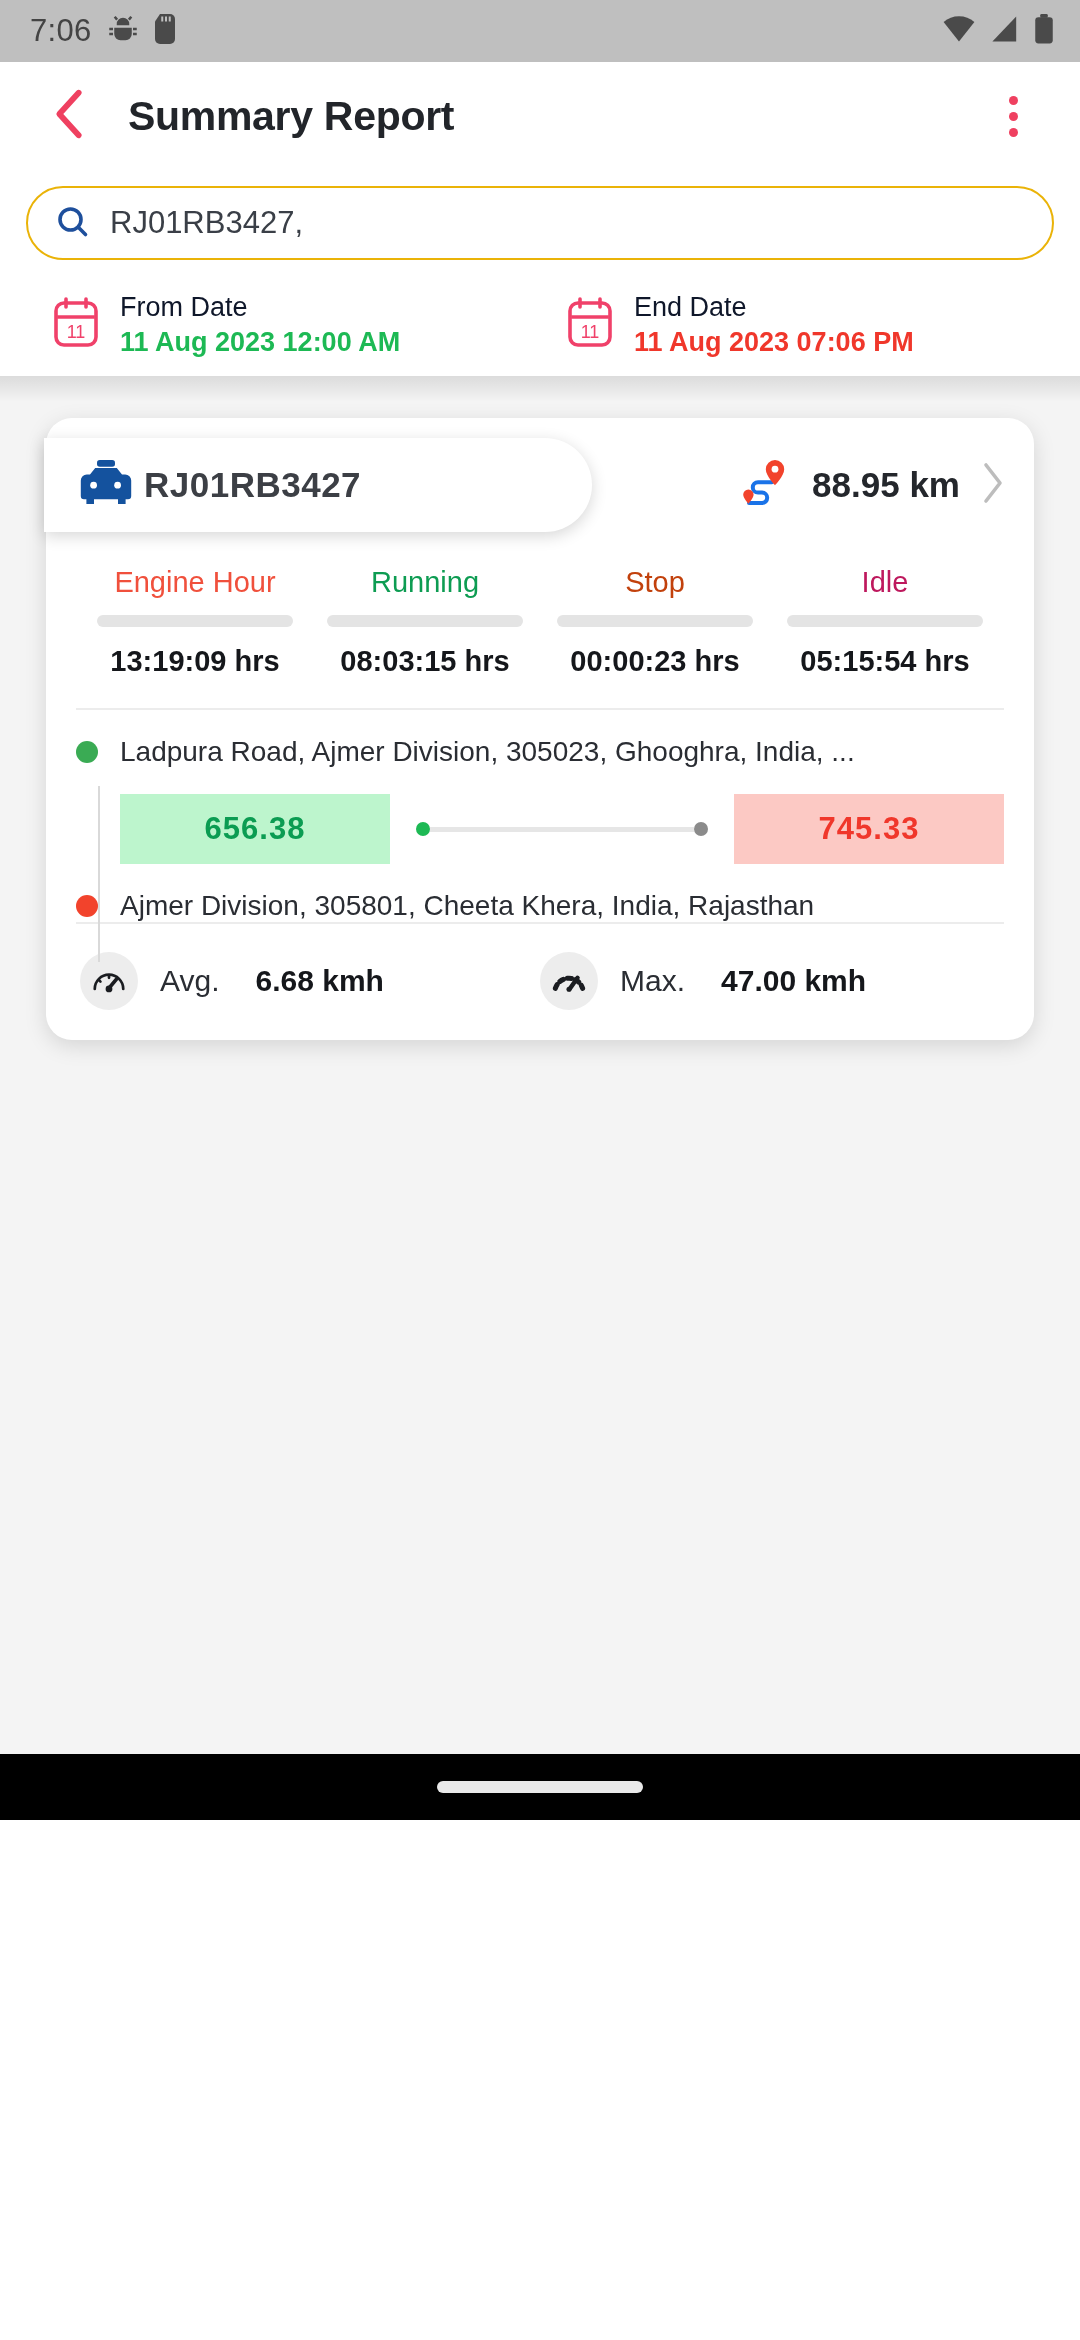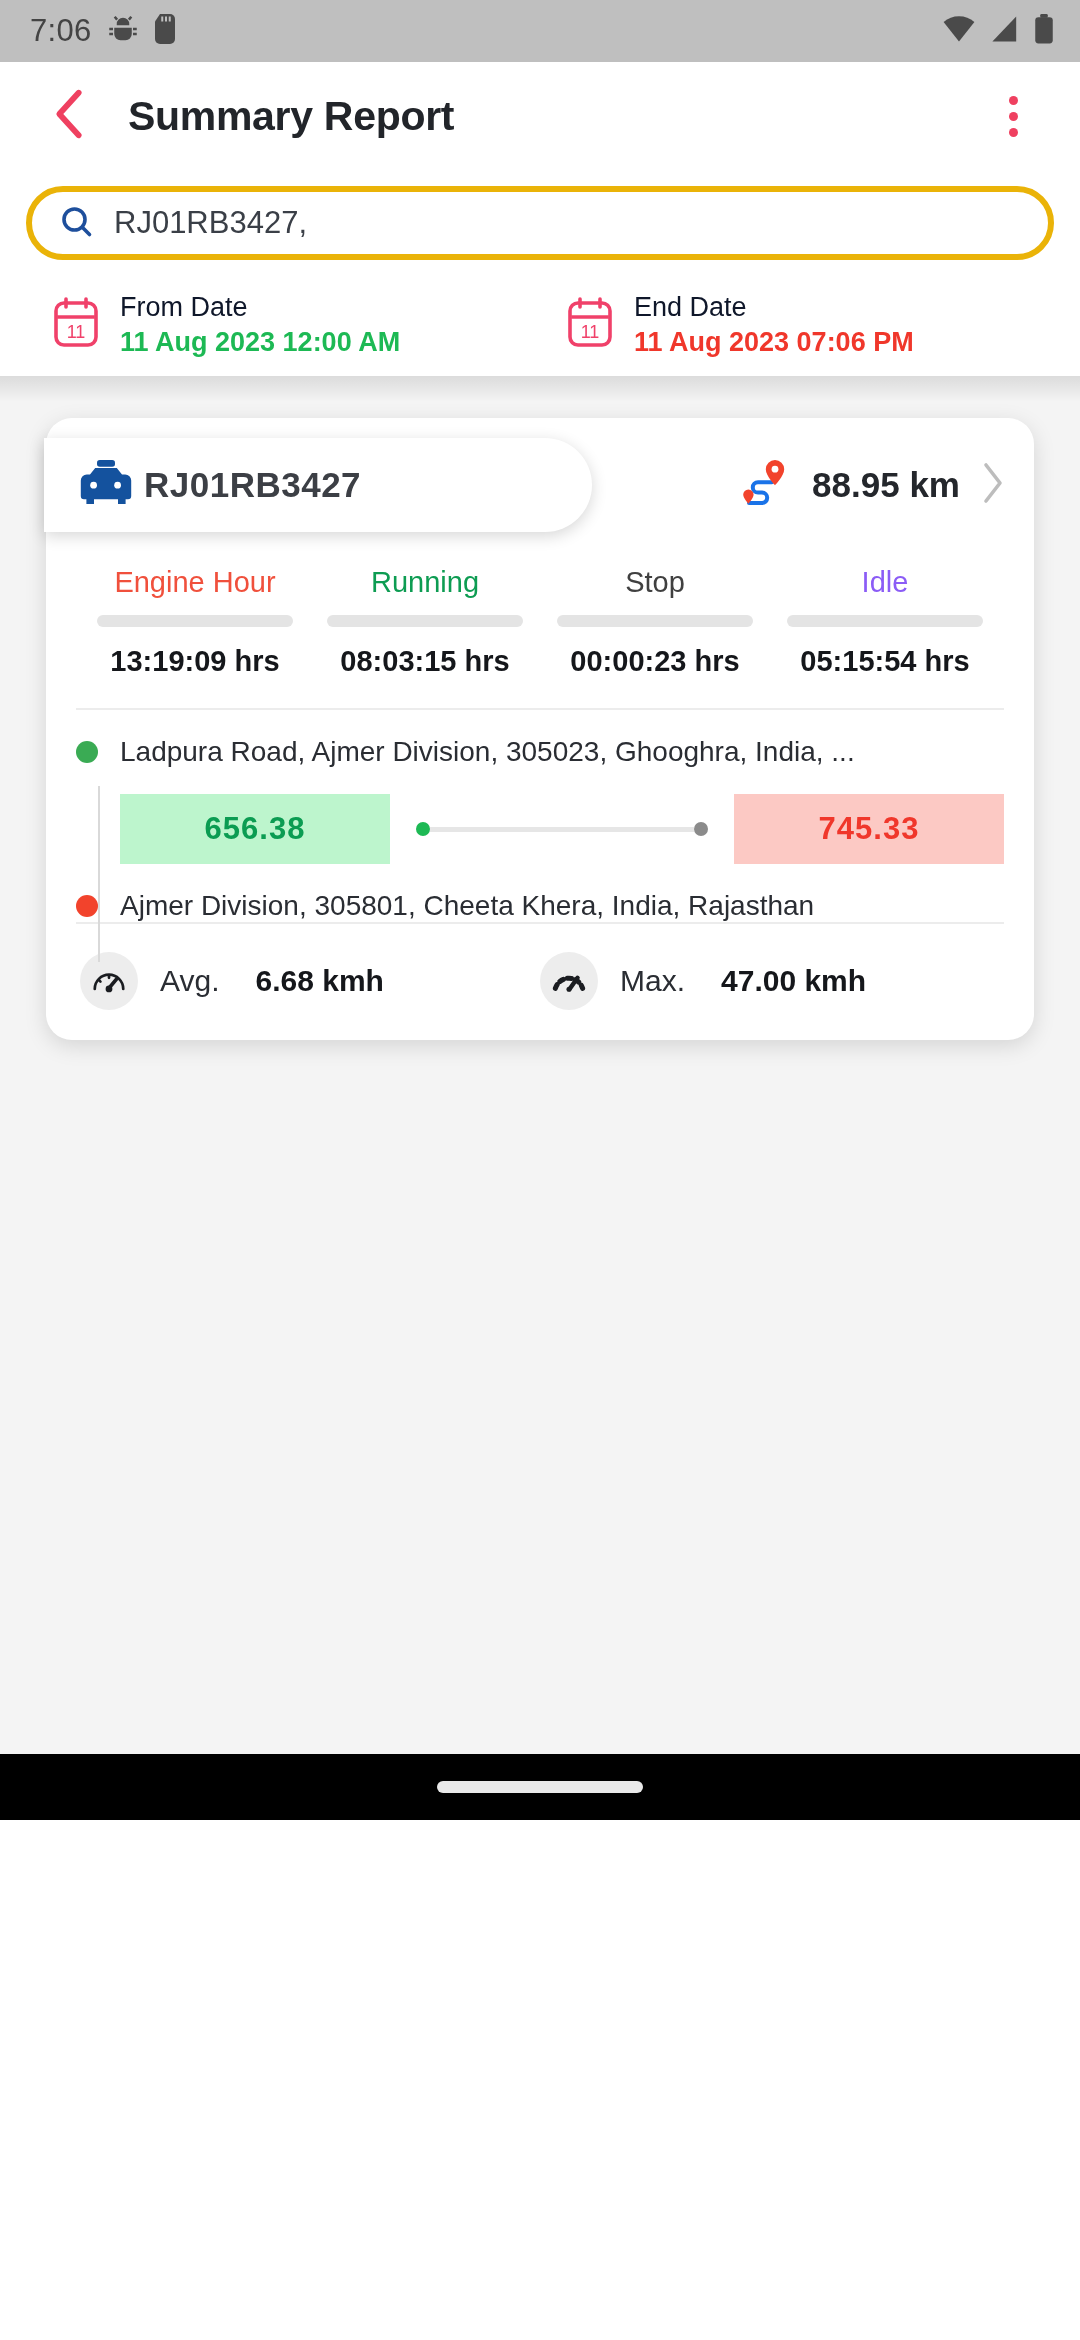--- a/index.html
+++ b/index.html
@@ -45,21 +45,21 @@
           align-items:center; justify-content:center; gap:7px; }
   .kebab i{ width:9px; height:9px; border-radius:50%; background:#ef4060; display:block; }
 
   
   .panel{
     background:#fff;
     padding:0 26px 18px 26px;
   }
   .searchbar{
     height:74px; margin:16px 0 0 0;
-    border:6px solid #eab308; border-radius:40px;
+    border:2px solid #eab308; border-radius:40px;
     display:flex; align-items:center; padding:0 26px;
     background:#fff;
   }
   .search-val{
     font-size:31px; color:#3a3f47; margin-left:20px;
     white-space:nowrap; overflow:hidden;
   }
 
   .chips{ display:flex; gap:22px; margin-top:26px; }
   .chip{
@@ -300,26 +300,26 @@
           <span class="stat-label" style="color:#f0503c">Engine Hour</span>
           <span class="stat-bar"></span>
           <span class="stat-value">13:19:09 hrs</span>
         </div>
         <div class="stat">
           <span class="stat-label" style="color:#0d9c52">Running</span>
           <span class="stat-bar"></span>
           <span class="stat-value">08:03:15 hrs</span>
         </div>
         <div class="stat">
-          <span class="stat-label" style="color:#404040">Stop</span>
+          <span class="stat-label" style="color:#c2410c">Stop</span>
           <span class="stat-bar"></span>
           <span class="stat-value">00:00:23 hrs</span>
         </div>
         <div class="stat">
-          <span class="stat-label" style="color:#8b5cf6">Idle</span>
+          <span class="stat-label" style="color:#be185d">Idle</span>
           <span class="stat-bar"></span>
           <span class="stat-value">05:15:54 hrs</span>
         </div>
       </div>
 
       <div class="route">
         <div class="rline"></div>
 
         <div class="rrow">
           <span class="dot start"></span>

